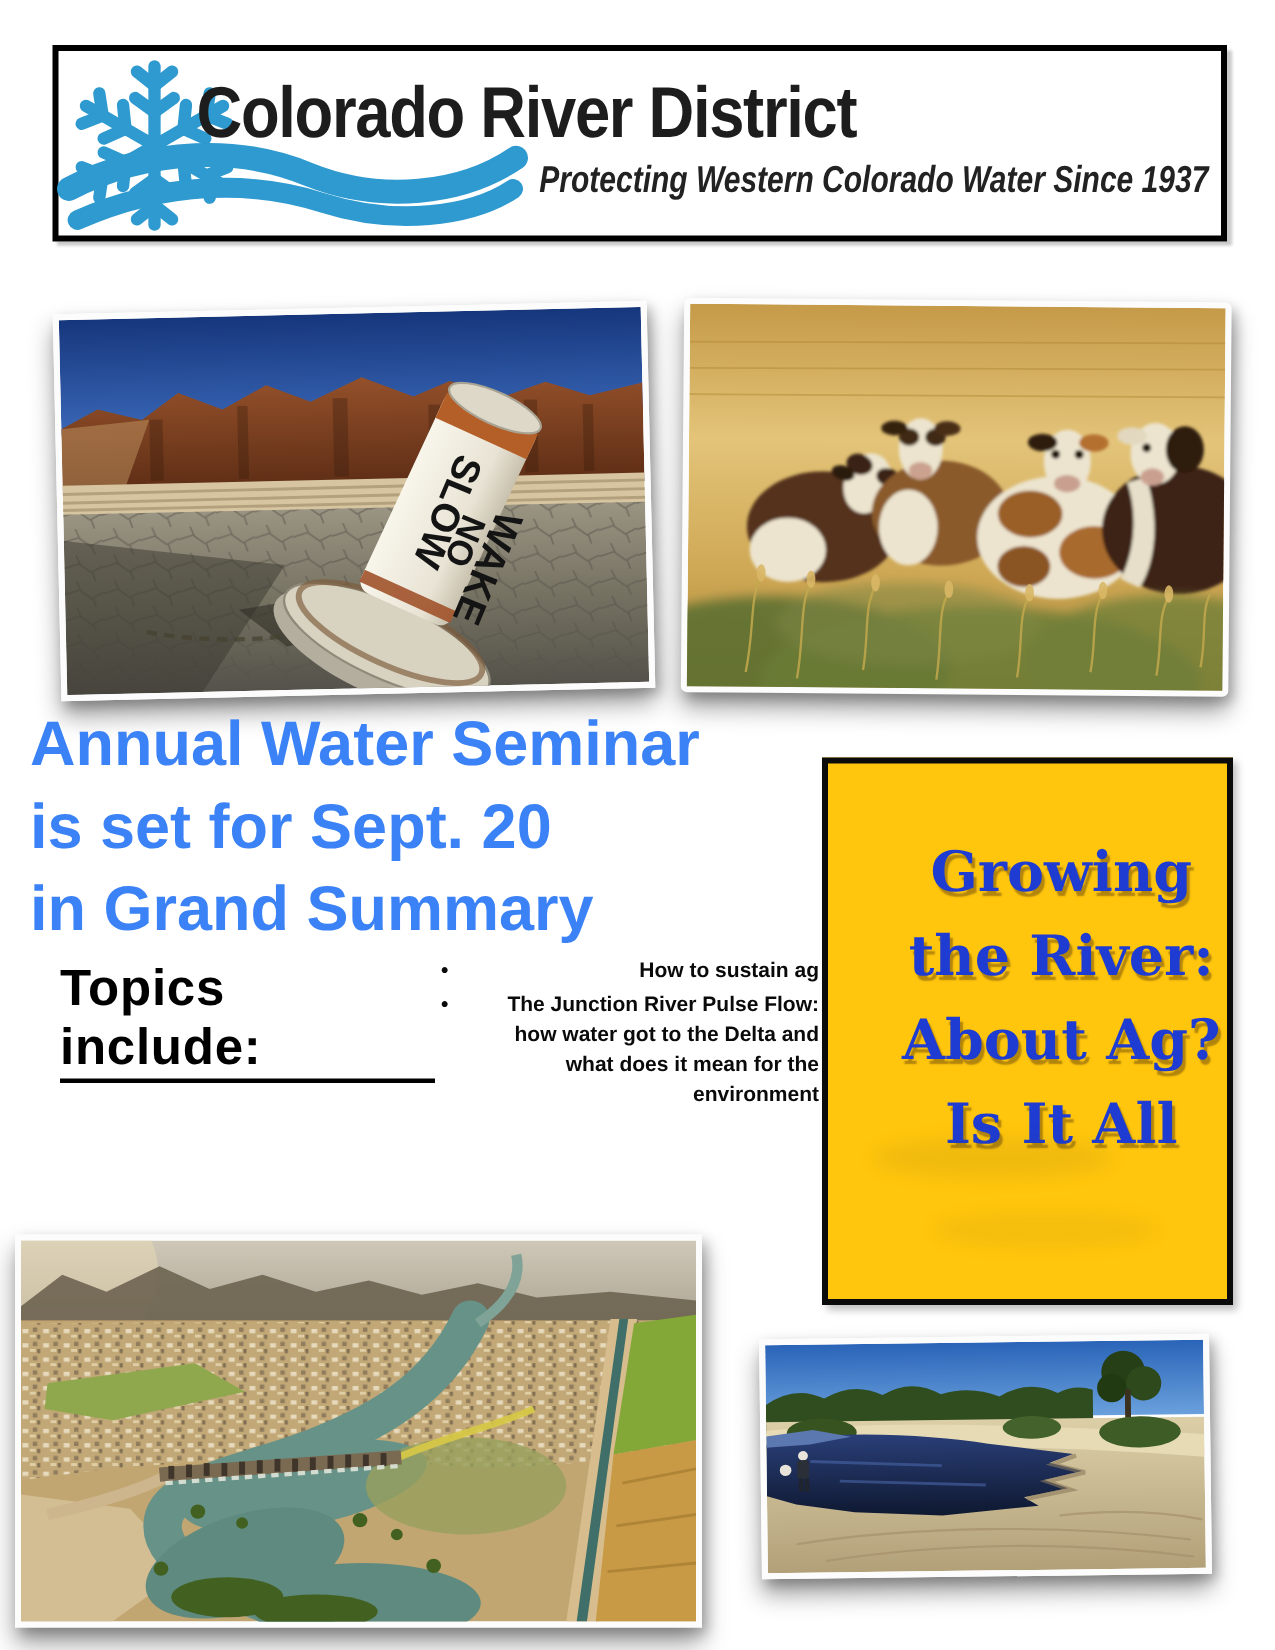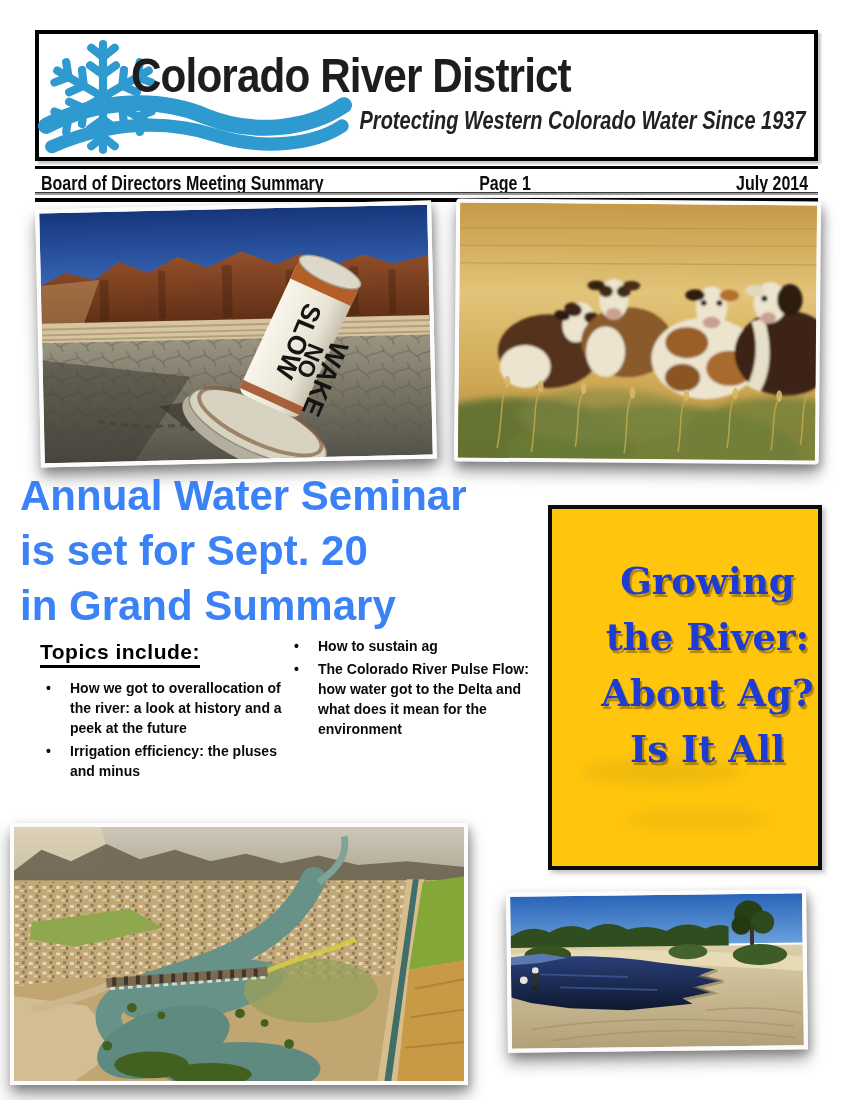--- a/index.html
+++ b/index.html
@@ -38,29 +38,29 @@
   .photo-cows{left:455px;top:200px;width:365px;height:263px;transform:rotate(.5deg);border-radius:4px;}
   .photo-aerial{left:10px;top:823px;width:458px;height:262px;}
   .photo-delta{left:507px;top:891px;width:300px;height:160px;transform:rotate(-.7deg);}
 
   
   .headline{position:absolute;left:20px;top:468px;width:555px;text-align:left;
             font-size:42px;font-weight:bold;line-height:55px;color:#3b82f6;letter-spacing:0;}
 
   
   .topics-col{position:absolute;left:40px;top:640px;width:250px;}
-  .topics-heading{font-size:21px;font-weight:bold;color:#000;border-bottom:3px solid #000;
+  .topics-heading{font-size:34px;font-weight:bold;color:#000;border-bottom:3px solid #000;
                   display:inline-block;padding-bottom:1px;letter-spacing:.5px;}
   ul.bullets{list-style:none;margin:10px 0 0 0;padding:0;}
   ul.bullets li{position:relative;padding-left:30px;font-size:14px;font-weight:bold;
                 line-height:20px;margin-bottom:3px;color:#0a0a0a;max-width:222px;}
   ul.bullets li::before{content:"\2022";position:absolute;left:6px;top:0;font-size:14px;}
   .mid-col{position:absolute;left:288px;top:636px;width:258px;}
   .mid-col ul.bullets{margin-top:0;}
-  .mid-col ul.bullets li{max-width:228px;}
+  .mid-col ul.bullets li{max-width:228px;text-align:right;}
 
   
   .promo-box{position:absolute;left:548px;top:505px;width:274px;height:365px;box-sizing:border-box;
              background:#FFC60D;border:4px solid #0b0b0b;box-shadow:3px 3px 5px rgba(0,0,0,.25);
              overflow:hidden;}
   .promo-text{margin-top:44px;text-align:center;font-family:"DejaVu Serif",serif;font-weight:bold;
               font-size:37px;line-height:56px;color:#1E3CD2;
               text-shadow:2px 3px 1px rgba(101,67,12,.5);padding-left:45px;}
   .smudge{position:absolute;border-radius:50%;filter:blur(6px);background:rgba(60,50,20,.08);}
   .smudge.s1{left:30px;top:250px;width:160px;height:26px;}
@@ -119,26 +119,20 @@
       </g>
     </svg>
     <svg class="waves" width="320" height="66" viewBox="0 0 320 70">
       <path d="M2,36 C60,6 125,6 172,26 C222,46 280,40 318,14" stroke="#2E9AD0" stroke-width="17" fill="none" stroke-linecap="round"></path>
       <path d="M8,58 C72,30 132,30 182,46 C232,62 286,56 316,36" stroke="#2E9AD0" stroke-width="14" fill="none" stroke-linecap="round"></path>
     </svg>
     <span class="org-name">Colorado River District</span>
     <span class="tagline">Protecting Western Colorado Water Since 1937</span>
   </div>
 
-  <div class="meta-bar">
-    <span class="meta-text meta-left">Board of Directors Meeting Summary</span>
-    <span class="meta-text meta-center">Page 1</span>
-    <span class="meta-text meta-right">July 2014</span>
-    <div class="meta-underline"></div>
-  </div>
 
   <div class="photo photo-buoy">
     <svg viewBox="0 0 396 258" preserveAspectRatio="none">
       <defs>
         <linearGradient id="bsky" x1="0" y1="0" x2="0" y2="1">
           <stop offset="0" stop-color="#16367c"></stop>
             <stop offset="1" stop-color="#3a68b8"></stop>
         </linearGradient>
         <linearGradient id="cliff" x1="0" y1="0" x2="0" y2="1">
           <stop offset="0" stop-color="#94502a"></stop>
@@ -283,30 +277,26 @@
   </div>
 
   <div class="headline">
     <div>Annual Water Seminar</div>
     <div>is set for Sept. 20</div>
     <div>in Grand Summary</div>
   </div>
 
   <div class="topics-col">
     <span class="topics-heading">Topics include:</span>
-    <ul class="bullets">
-      <li>How we got to overallocation of the river: a look at history and a peek at the future</li>
-      <li>Irrigation efficiency: the pluses and minus</li>
-    </ul>
   </div>
 
   <div class="mid-col">
     <ul class="bullets">
       <li>How to sustain ag</li>
-      <li>The Colorado River Pulse Flow: how water got to the Delta and what does it mean for the environment</li>
+      <li>The Junction River Pulse Flow: how water got to the Delta and what does it mean for the environment</li>
     </ul>
   </div>
 
   <div class="promo-box">
     <div class="promo-text">
       <div>Growing</div>
       <div>the River:</div>
       <div>About Ag?</div>
       <div>Is It All</div>
     </div>

